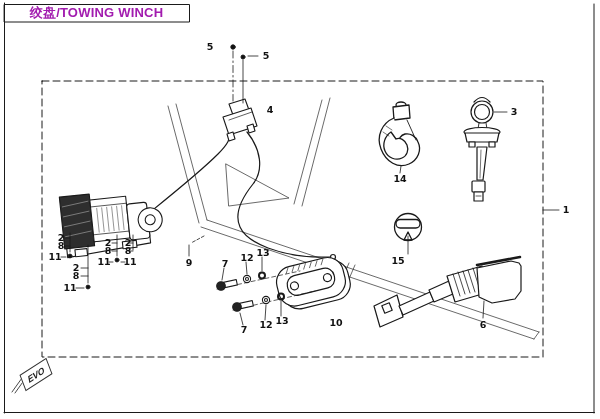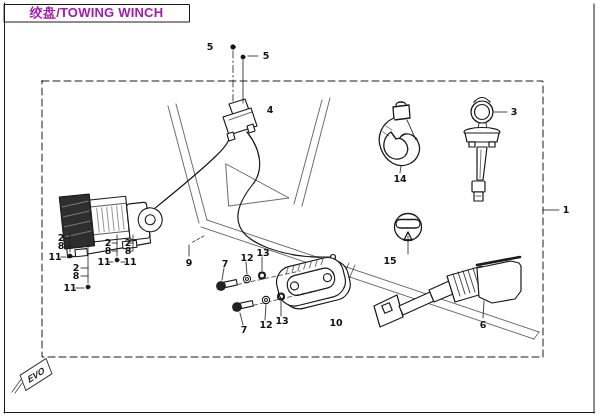--- a/index.html
+++ b/index.html
@@ -250,21 +250,21 @@
   </div>
 
   <div id="callout-layer">
       <div class="callout" style="left: 210px; top: 47px;">5</div>
       <div class="callout" style="left: 266px; top: 56px;">5</div>
       <div class="callout" style="left: 270px; top: 110px;">4</div>
       <div class="callout" style="left: 514px; top: 112px;">3</div>
       <div class="callout" style="left: 400px; top: 179px;">14</div>
       <div class="callout" style="left: 566px; top: 210px;">1</div>
       <div class="callout" style="left: 189px; top: 263px;">9</div>
-      <div class="callout" style="left: 390px; top: 261px;">15</div>
+      <div class="callout" style="left: 398px; top: 261px;">15</div>
       <div class="callout" style="left: 225px; top: 264px;">7</div>
       <div class="callout" style="left: 247px; top: 258px;">12</div>
       <div class="callout" style="left: 263px; top: 253px;">13</div>
       <div class="callout" style="left: 244px; top: 330px;">7</div>
       <div class="callout" style="left: 266px; top: 325px;">12</div>
       <div class="callout" style="left: 282px; top: 321px;">13</div>
       <div class="callout" style="left: 336px; top: 323px;">10</div>
       <div class="callout" style="left: 483px; top: 325px;">6</div>
       <div class="callout" style="left: 61px; top: 238px;">2</div>
       <div class="callout" style="left: 61px; top: 246px;">8</div>

